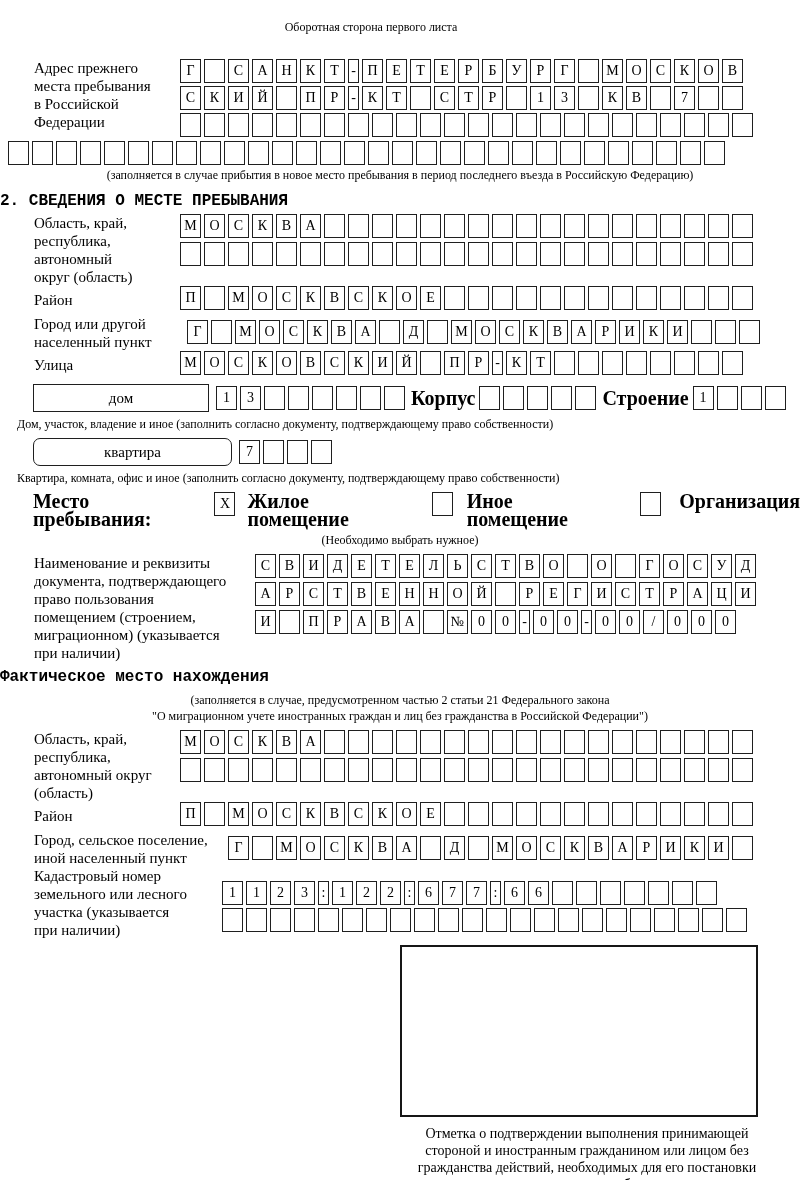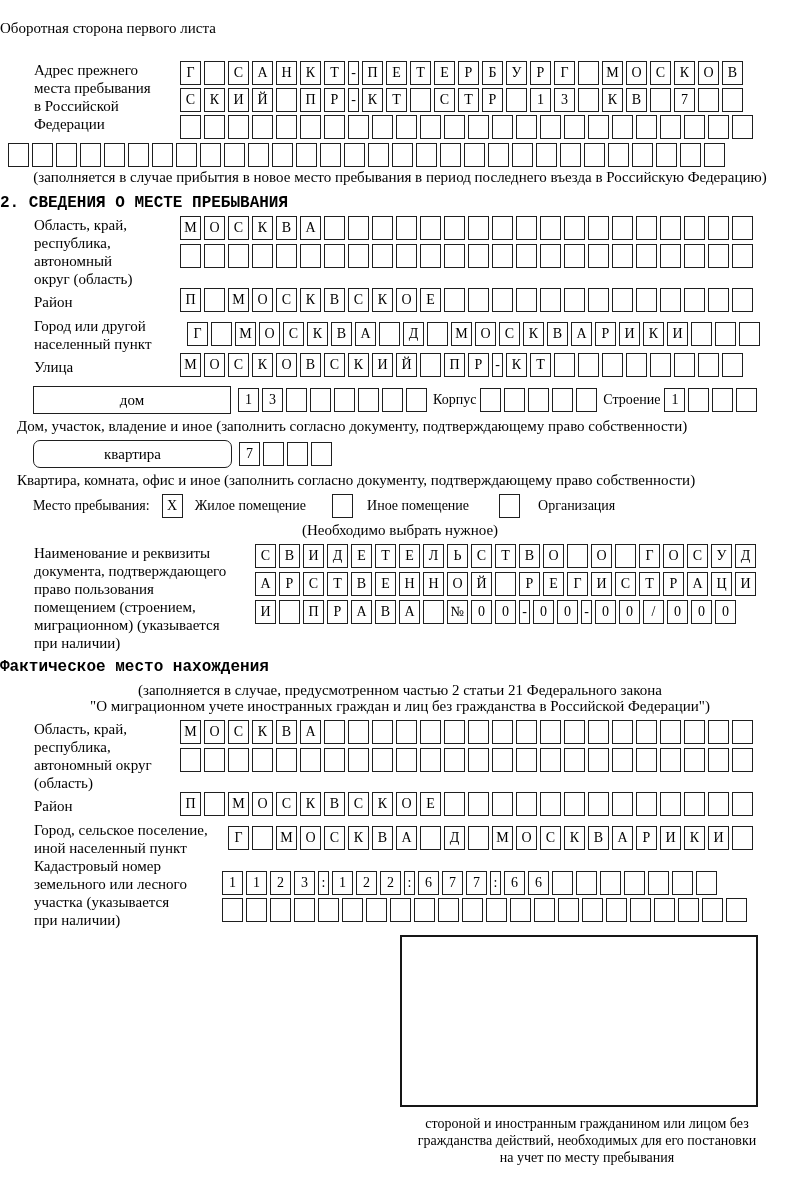--- a/index.html
+++ b/index.html
@@ -1,49 +1,49 @@
 <!DOCTYPE html>
 <html><head>
 <meta charset="utf-8">
 <style>
   html,body{margin:0;padding:0;}
   body{width:800px;height:1180px;background:#ffffff;color:#000;
        font-family:"Liberation Serif","DejaVu Serif",serif;overflow:hidden;}
-  .hdr{padding:20px 58px 0 0;text-align:left;font-size:15px;}
+  .hdr{padding:20px 58px 0 0;text-align:center;font-size:12px;}
   .frow{display:flex;align-items:flex-start;}
   .vc{align-items:center;}
   .flabel{flex:none;width:180px;padding-left:34px;box-sizing:border-box;
           font-size:15px;line-height:18px;}
   .flabel.w255{width:255px;}
   .flabel.w228{width:228px;}
   .flabel.w222{width:222px;}
   .boxrow{display:flex;gap:3px;margin-bottom:3px;}
   .box{flex:none;width:21px;height:24px;box-sizing:border-box;border:1.5px solid #1f1f1f;
        display:flex;align-items:center;justify-content:center;font-size:14px;background:#fff;}
   .box.narrow{width:11px;}
   .fullrow{margin:1px 0 0 8px;}
-  .caption{font-size:15px;line-height:16px;}
+  .caption{font-size:12px;line-height:16px;}
   .center{text-align:center;}
   .pl35{padding-left:17px;}
   .title{font-weight:bold;font-size:16px;text-align:left;font-family:Liberation Mono, monospace;}
   .mt24{margin-top:24px;}
   .mt9{margin-top:9px;}
   .mt6{margin-top:6px;}
   .mt4{margin-top:4px;}
   .mt2{margin-top:2px;}
   .mb4 .boxrow{margin-bottom:4px;}
   .namebox{flex:none;box-sizing:border-box;border:1.5px solid #1f1f1f;height:28px;
            display:flex;align-items:center;justify-content:center;font-size:15px;background:#fff;}
-  .house-name{width:198px;margin-left:33px;}
+  .house-name{width:176px;margin-left:33px;}
   .apt-name{width:199px;margin-left:33px;border-radius:7px;}
-  .inline-lbl{font-size:14px;line-height:18px;}
+  .inline-lbl{font-size:20px;line-height:18px;font-weight:bold;}
   .hgap7{margin-left:7px;}
   .hgap6{margin-left:6px;}
   .hgap4{margin-left:4px;}
-  .stay{padding-left:33px;display:flex;align-items:center;}
+  .stay{padding-left:33px;display:flex;align-items:flex-start;}
   .cb{flex:none;width:21px;height:24px;box-sizing:border-box;border:1.5px solid #1f1f1f;
       display:flex;align-items:center;justify-content:center;font-size:14px;}
   .padtop14{padding-top:14px;}
   .stampbox{margin:6px 0 0 400px;width:358px;height:172px;border:2px solid #161616;box-sizing:border-box;background:#fff;}
   .stampcap{margin:8px 0 0 396px;width:382px;text-align:center;font-size:14px;line-height:17px;}
 </style>
 </head>
 <body>
 
 <div>
@@ -646,18 +646,19 @@
           <span class="box"></span>
           <span class="box"></span>
           <span class="box"></span>
           <span class="box"></span>
         </div>
     </div>
   </div>
 
   <div class="stampbox"></div>
   <div class="stampcap">
+    <div>Отметка о подтверждении выполнения принимающей</div>
     <div>стороной и иностранным гражданином или лицом без</div>
     <div>гражданства действий, необходимых для его постановки</div>
     <div>на учет по месту пребывания</div>
   </div>
 
 </div>
 
 </body></html>

